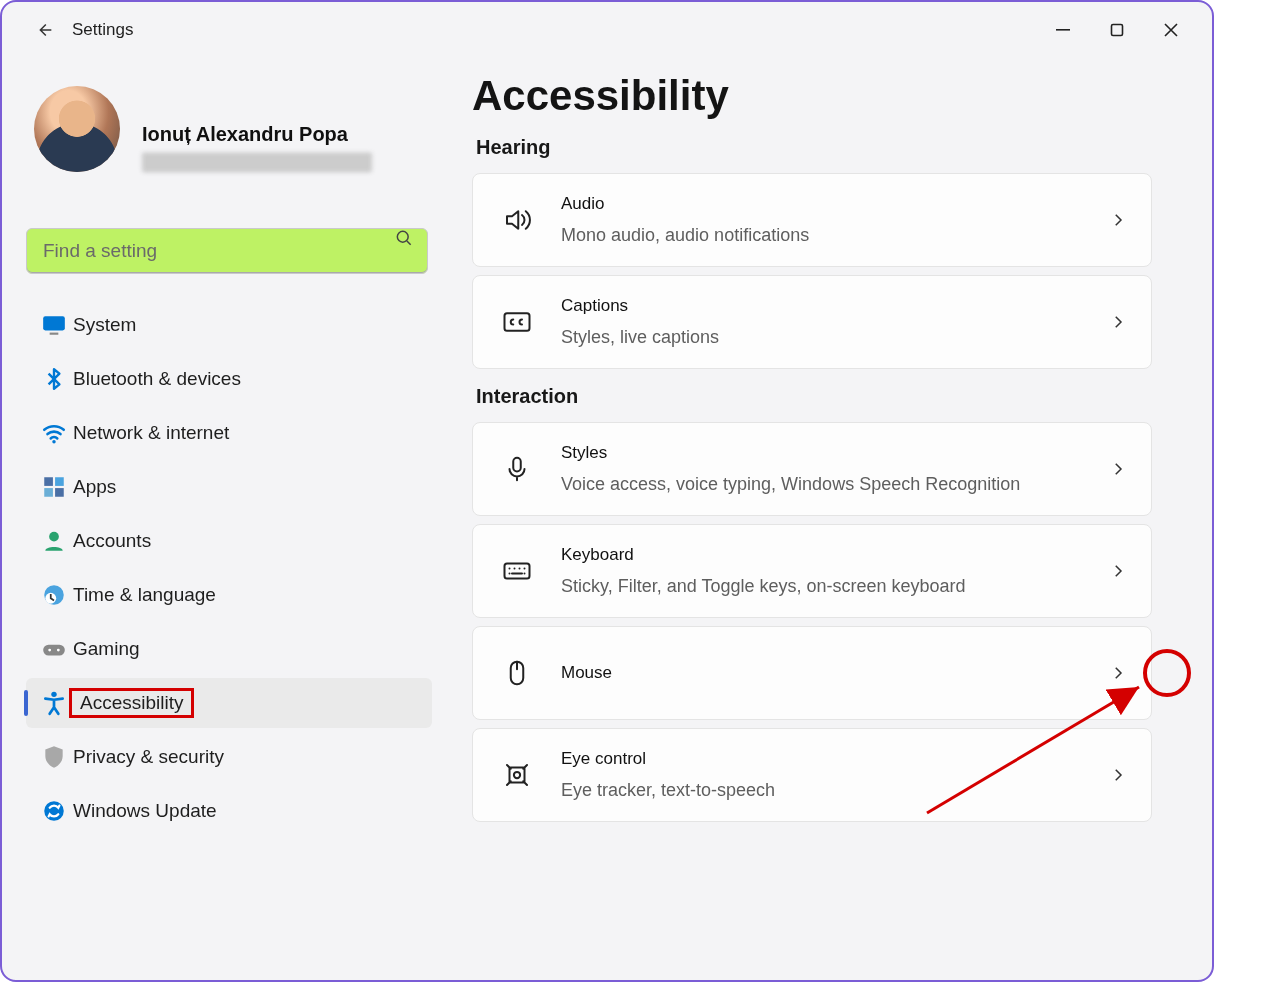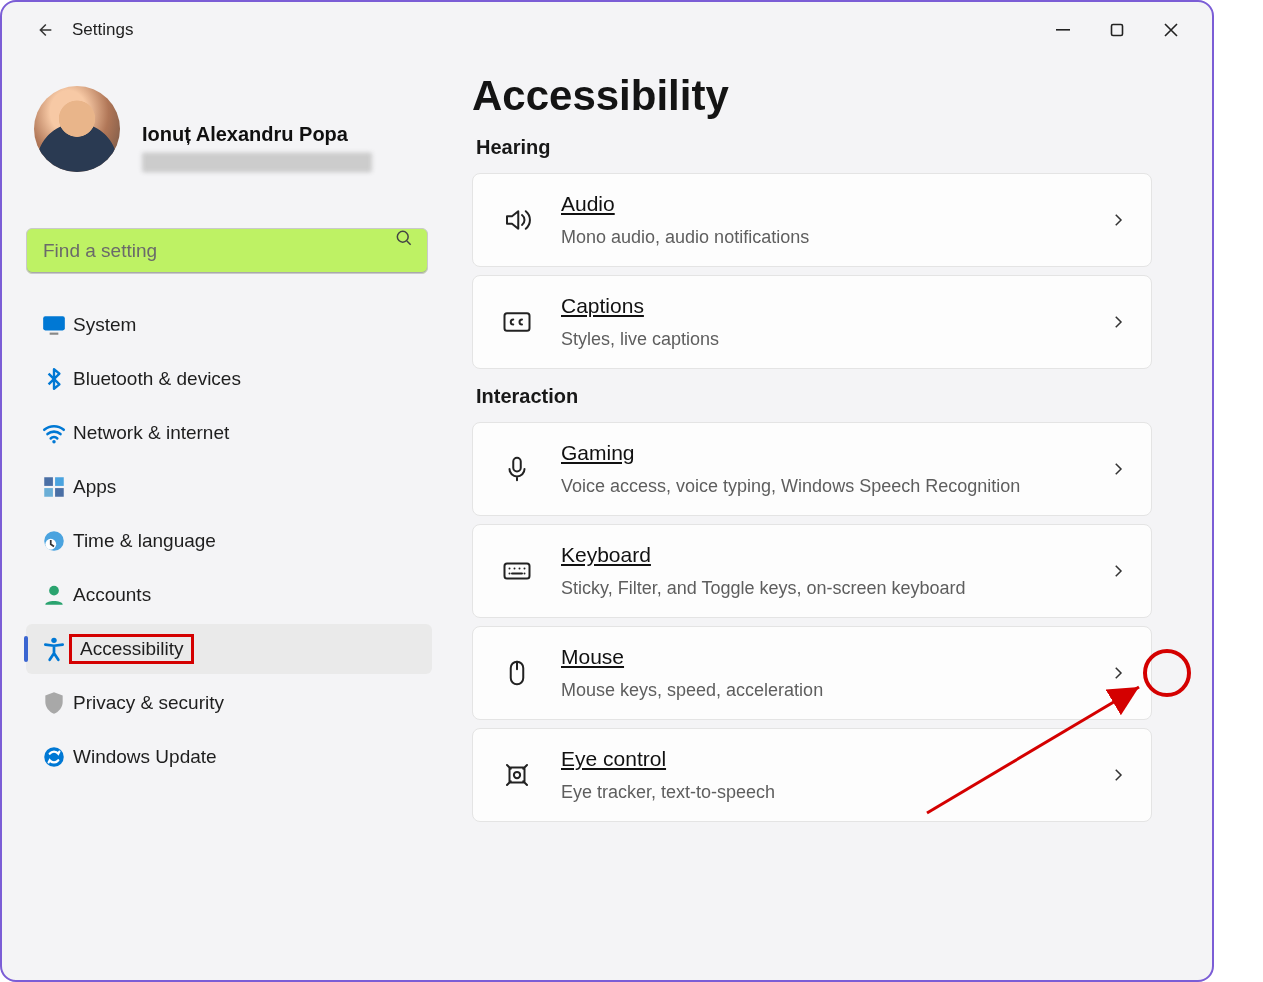--- a/index.html
+++ b/index.html
@@ -180,23 +180,22 @@
     cursor:pointer;
   }
   .card .c-icon {
     width:40px; height:40px;
     display:flex; align-items:center; justify-content:center;
     color:#222;
     flex-shrink:0;
     margin-right: 24px;
   }
   .card .c-title {
-    font-size: 21px;
+    font-size: 17px;
     color:#111;
-    text-decoration:underline;
   }
   .card .c-sub {
     font-size: 18px;
     color:#5e5e5e;
     margin-top:11px;
   }
   .card .chev {
     margin-left:auto;
     color:#333;
   }
@@ -298,35 +297,45 @@
                 <rect x="13" y="3" width="8" height="8" fill="#4aa3df"></rect>
                 <rect x="3" y="13" width="8" height="8" fill="#6aaed6"></rect>
                 <rect x="13" y="13" width="8" height="8" fill="#4a6fa5"></rect>
               </svg>
             </span>
             <span>Apps</span>
           </div>
           <div class="nav-item">
             <span class="ico">
               <svg width="26" height="26" viewBox="0 0 24 24">
+                <circle cx="12" cy="8" r="4.5" fill="#2aa36f"></circle>
+                <path d="M4 21c0-4.5 16-4.5 16 0" fill="#2aa36f"></path>
+              </svg>
+            </span>
+            <span>Accounts</span>
+          </div>
+          <div class="nav-item">
+            <span class="ico">
+              <svg width="26" height="26" viewBox="0 0 24 24">
                 <circle cx="12" cy="12" r="9" fill="#4aa3df"></circle>
                 <circle cx="9" cy="15" r="5" fill="#fff"></circle>
                 <path d="M9 11v4l3 2" stroke="#333" stroke-width="1.6" fill="none"></path>
               </svg>
             </span>
             <span>Time &amp; language</span>
           </div>
           <div class="nav-item">
             <span class="ico">
               <svg width="26" height="26" viewBox="0 0 24 24">
-                <circle cx="12" cy="8" r="4.5" fill="#2aa36f"></circle>
-                <path d="M4 21c0-4.5 16-4.5 16 0" fill="#2aa36f"></path>
-              </svg>
-            </span>
-            <span>Accounts</span>
+                <rect x="2" y="8" width="20" height="10" rx="5" fill="#888"></rect>
+                <circle cx="8" cy="13" r="1.3" fill="#fff"></circle>
+                <circle cx="16" cy="13" r="1.3" fill="#fff"></circle>
+              </svg>
+            </span>
+            <span>Gaming</span>
           </div>
           <div class="nav-item active">
             <span class="ico">
               <svg width="26" height="26" viewBox="0 0 24 24">
                 <circle cx="12" cy="4" r="2.5" fill="#0078d4"></circle>
                 <path d="M4 8l8 1 8-1M12 9v7m0 0l-4 6m4-6l4 6" stroke="#0078d4" stroke-width="2.5" stroke-linecap="round" fill="none"></path>
               </svg>
             </span>
             <span class="highlight-box"><span>Accessibility</span></span>
           </div>
@@ -390,21 +399,21 @@
           </div>
           <div class="section-head">Interaction</div>
           <div class="card">
             <div class="c-icon">
               <svg width="30" height="30" viewBox="0 0 24 24" fill="none" stroke="currentColor" stroke-width="1.6" stroke-linecap="round" stroke-linejoin="round">
                 <rect x="9" y="3" width="6" height="11" rx="3"></rect>
                 <path d="M6 12a6 6 0 0012 0M12 18v3"></path>
               </svg>
             </div>
             <div>
-              <div class="c-title">Gaming</div>
+              <div class="c-title">Styles</div>
               <div class="c-sub">Voice access, voice typing, Windows Speech Recognition</div>
             </div>
             <div class="chev">
               <svg width="18" height="18" viewBox="0 0 24 24" fill="none" stroke="currentColor" stroke-width="2">
                 <path d="M9 5l7 7-7 7"></path>
               </svg>
             </div>
           </div>
           <div class="card">
             <div class="c-icon">
@@ -425,21 +434,20 @@
           </div>
           <div class="card">
             <div class="c-icon">
               <svg width="30" height="30" viewBox="0 0 24 24" fill="none" stroke="currentColor" stroke-width="1.6" stroke-linecap="round" stroke-linejoin="round">
                 <rect x="7" y="3" width="10" height="18" rx="5"></rect>
                 <path d="M12 3v6"></path>
               </svg>
             </div>
             <div>
               <div class="c-title">Mouse</div>
-              <div class="c-sub">Mouse keys, speed, acceleration</div>
             </div>
             <div class="chev">
               <svg width="18" height="18" viewBox="0 0 24 24" fill="none" stroke="currentColor" stroke-width="2">
                 <path d="M9 5l7 7-7 7"></path>
               </svg>
             </div>
           </div>
           <div class="card">
             <div class="c-icon">
               <svg width="30" height="30" viewBox="0 0 24 24" fill="none" stroke="currentColor" stroke-width="1.6" stroke-linecap="round" stroke-linejoin="round">

